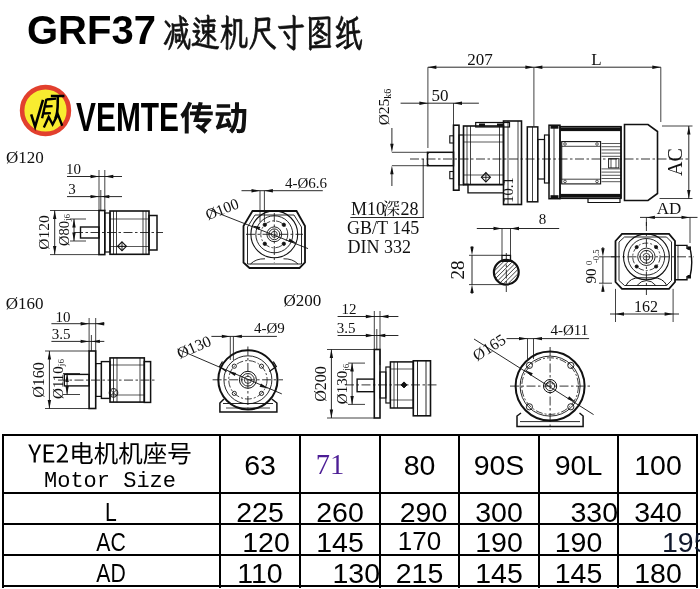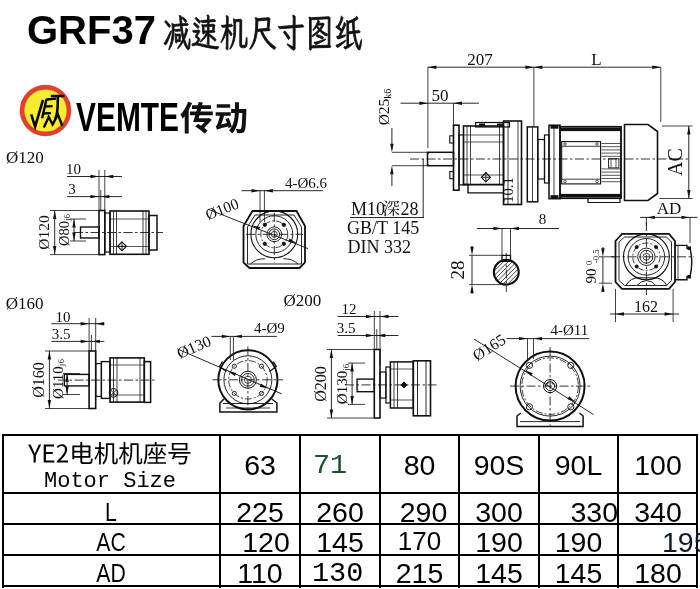--- a/index.html
+++ b/index.html
@@ -389,37 +389,37 @@
 <div style="position:absolute;left:2.0px;top:434px;width:2px;height:153.5px;background:#000"></div>
 <div style="position:absolute;left:219.0px;top:434px;width:2px;height:153.5px;background:#000"></div>
 <div style="position:absolute;left:299.0px;top:434px;width:2px;height:153.5px;background:#000"></div>
 <div style="position:absolute;left:379.0px;top:434px;width:2px;height:153.5px;background:#000"></div>
 <div style="position:absolute;left:458.0px;top:434px;width:2px;height:153.5px;background:#000"></div>
 <div style="position:absolute;left:538.0px;top:434px;width:2px;height:153.5px;background:#000"></div>
 <div style="position:absolute;left:617.0px;top:434px;width:2px;height:153.5px;background:#000"></div>
 <div style="position:absolute;left:696.0px;top:434px;width:2px;height:153.5px;background:#000"></div>
 <div style="position:absolute;left:0px;top:469px;width:220px;text-align:center;font-family:'Liberation Mono';font-size:22px;color:#000">Motor Size</div>
 <div style="position:absolute;left:220px;top:449.2px;width:80px;text-align:center;font-family:'Liberation Sans';font-size:28.5px;color:#000">63</div>
-<div style="position:absolute;left:300px;top:449.2px;width:60px;text-align:center;font-family:Liberation Mono, monospace;font-size:28.5px;color:#14532d">71</div>
+<div style="position:absolute;left:300px;top:449.2px;width:60px;text-align:center;font-family:Liberation Serif, serif;font-size:28.5px;color:#4c1d95">71</div>
 <div style="position:absolute;left:380px;top:449.2px;width:79px;text-align:center;font-family:'Liberation Sans';font-size:28.5px;color:#000">80</div>
 <div style="position:absolute;left:459px;top:449.2px;width:80px;text-align:center;font-family:'Liberation Sans';font-size:28.5px;color:#000">90S</div>
 <div style="position:absolute;left:539px;top:449.2px;width:79px;text-align:center;font-family:'Liberation Sans';font-size:28.5px;color:#000">90L</div>
 <div style="position:absolute;left:618px;top:449.2px;width:80px;text-align:center;font-family:'Liberation Sans';font-size:28.5px;color:#000">100</div>
 <div style="position:absolute;left:2px;top:496.9px;width:218px;text-align:center;font-family:'Liberation Sans';font-size:26.5px;color:#000;transform:scaleX(0.8);transform-origin:center">L</div>
 <div style="position:absolute;left:220px;top:495.7px;width:80px;text-align:center;font-family:'Liberation Sans';font-size:28.5px;color:#000;">225</div>
 <div style="position:absolute;left:300px;top:495.7px;width:80px;text-align:center;font-family:'Liberation Sans';font-size:28.5px;color:#000;">260</div>
 <div style="position:absolute;left:380px;top:495.7px;width:79px;text-align:center;font-family:'Liberation Sans';font-size:28.5px;color:#000;padding-left:8px;">290</div>
 <div style="position:absolute;left:459px;top:495.7px;width:80px;text-align:center;font-family:'Liberation Sans';font-size:28.5px;color:#000;">300</div>
 <div style="position:absolute;left:539px;top:495.7px;width:79px;text-align:right;font-family:'Liberation Sans';font-size:28.5px;color:#000;">330</div>
 <div style="position:absolute;left:618px;top:495.7px;width:80px;text-align:center;font-family:'Liberation Sans';font-size:28.5px;color:#000;">340</div>
 <div style="position:absolute;left:2px;top:527.4px;width:218px;text-align:center;font-family:'Liberation Sans';font-size:26.5px;color:#000;transform:scaleX(0.8);transform-origin:center">AC</div>
 <div style="position:absolute;left:220px;top:526.2px;width:80px;text-align:center;font-family:'Liberation Sans';font-size:28.5px;color:#000;padding-left:12px;">120</div>
 <div style="position:absolute;left:300px;top:526.2px;width:80px;text-align:center;font-family:'Liberation Sans';font-size:28.5px;color:#000;">145</div>
 <div style="position:absolute;left:380px;top:526.2px;width:79px;text-align:center;font-family:'Liberation Sans';font-size:26px;color:#000;">170</div>
 <div style="position:absolute;left:459px;top:526.2px;width:80px;text-align:center;font-family:'Liberation Sans';font-size:28.5px;color:#000;">190</div>
 <div style="position:absolute;left:539px;top:526.2px;width:79px;text-align:center;font-family:'Liberation Sans';font-size:28.5px;color:#000;">190</div>
 <div style="position:absolute;left:618px;top:526.2px;width:80px;text-align:center;font-family:'Liberation Sans';font-size:28.5px;color:#0f172a;padding-left:44px;">195</div>
 <div style="position:absolute;left:2px;top:557.9px;width:218px;text-align:center;font-family:'Liberation Sans';font-size:26.5px;color:#000;transform:scaleX(0.8);transform-origin:center">AD</div>
 <div style="position:absolute;left:220px;top:556.7px;width:80px;text-align:center;font-family:'Liberation Sans';font-size:28.5px;color:#000;">110</div>
-<div style="position:absolute;left:300px;top:556.7px;width:80px;text-align:left;font-family:Liberation Mono, monospace;font-size:28.5px;color:#000;padding-left:12px;">130</div>
+<div style="position:absolute;left:300px;top:556.7px;width:80px;text-align:right;font-family:Liberation Sans, sans-serif;font-size:28.5px;color:#000;padding-left:12px;">130</div>
 <div style="position:absolute;left:380px;top:556.7px;width:79px;text-align:center;font-family:'Liberation Sans';font-size:28.5px;color:#000;">215</div>
 <div style="position:absolute;left:459px;top:556.7px;width:80px;text-align:center;font-family:'Liberation Sans';font-size:28.5px;color:#000;">145</div>
 <div style="position:absolute;left:539px;top:556.7px;width:79px;text-align:center;font-family:'Liberation Sans';font-size:28.5px;color:#000;">145</div>
 <div style="position:absolute;left:618px;top:556.7px;width:80px;text-align:center;font-family:'Liberation Sans';font-size:28.5px;color:#000;">180</div>
 </body></html>

